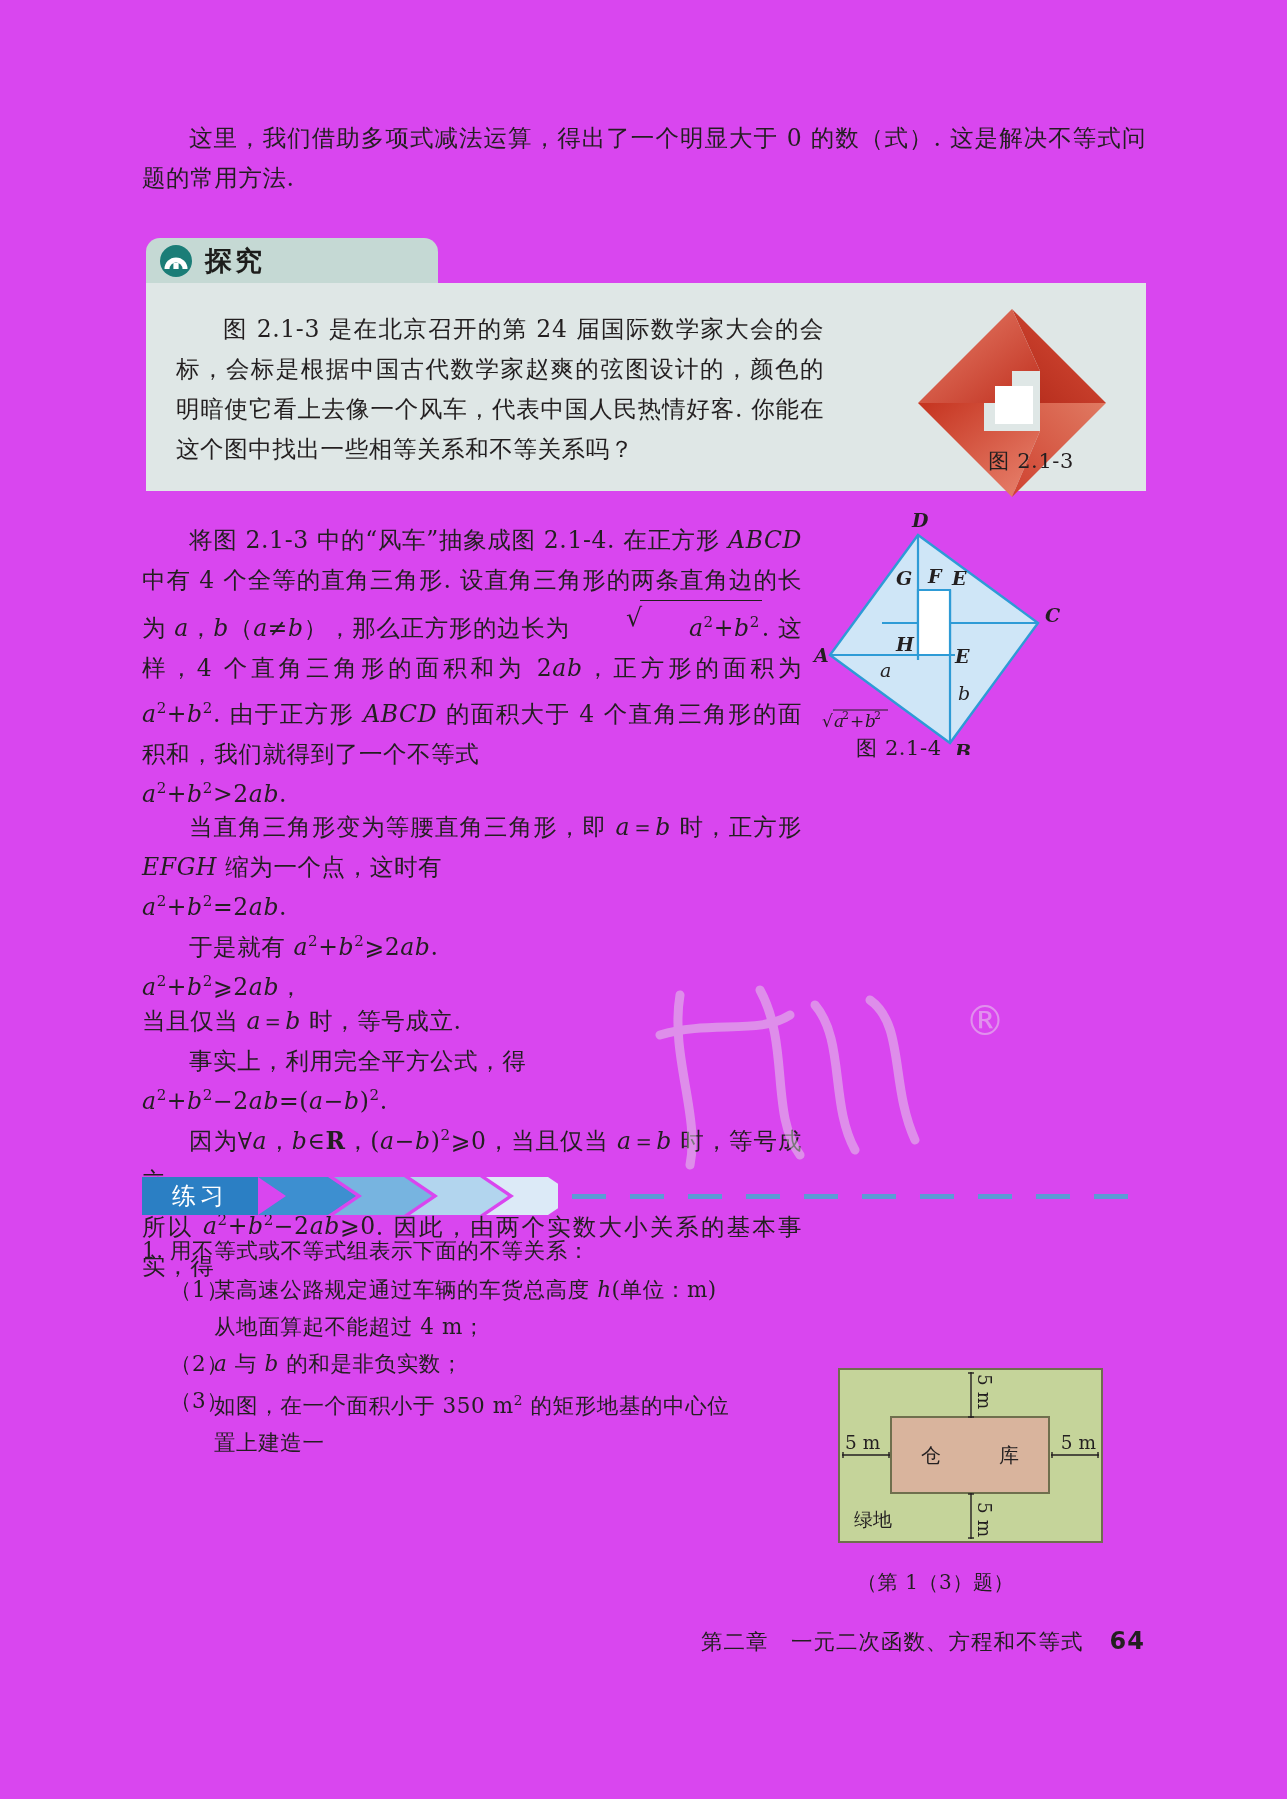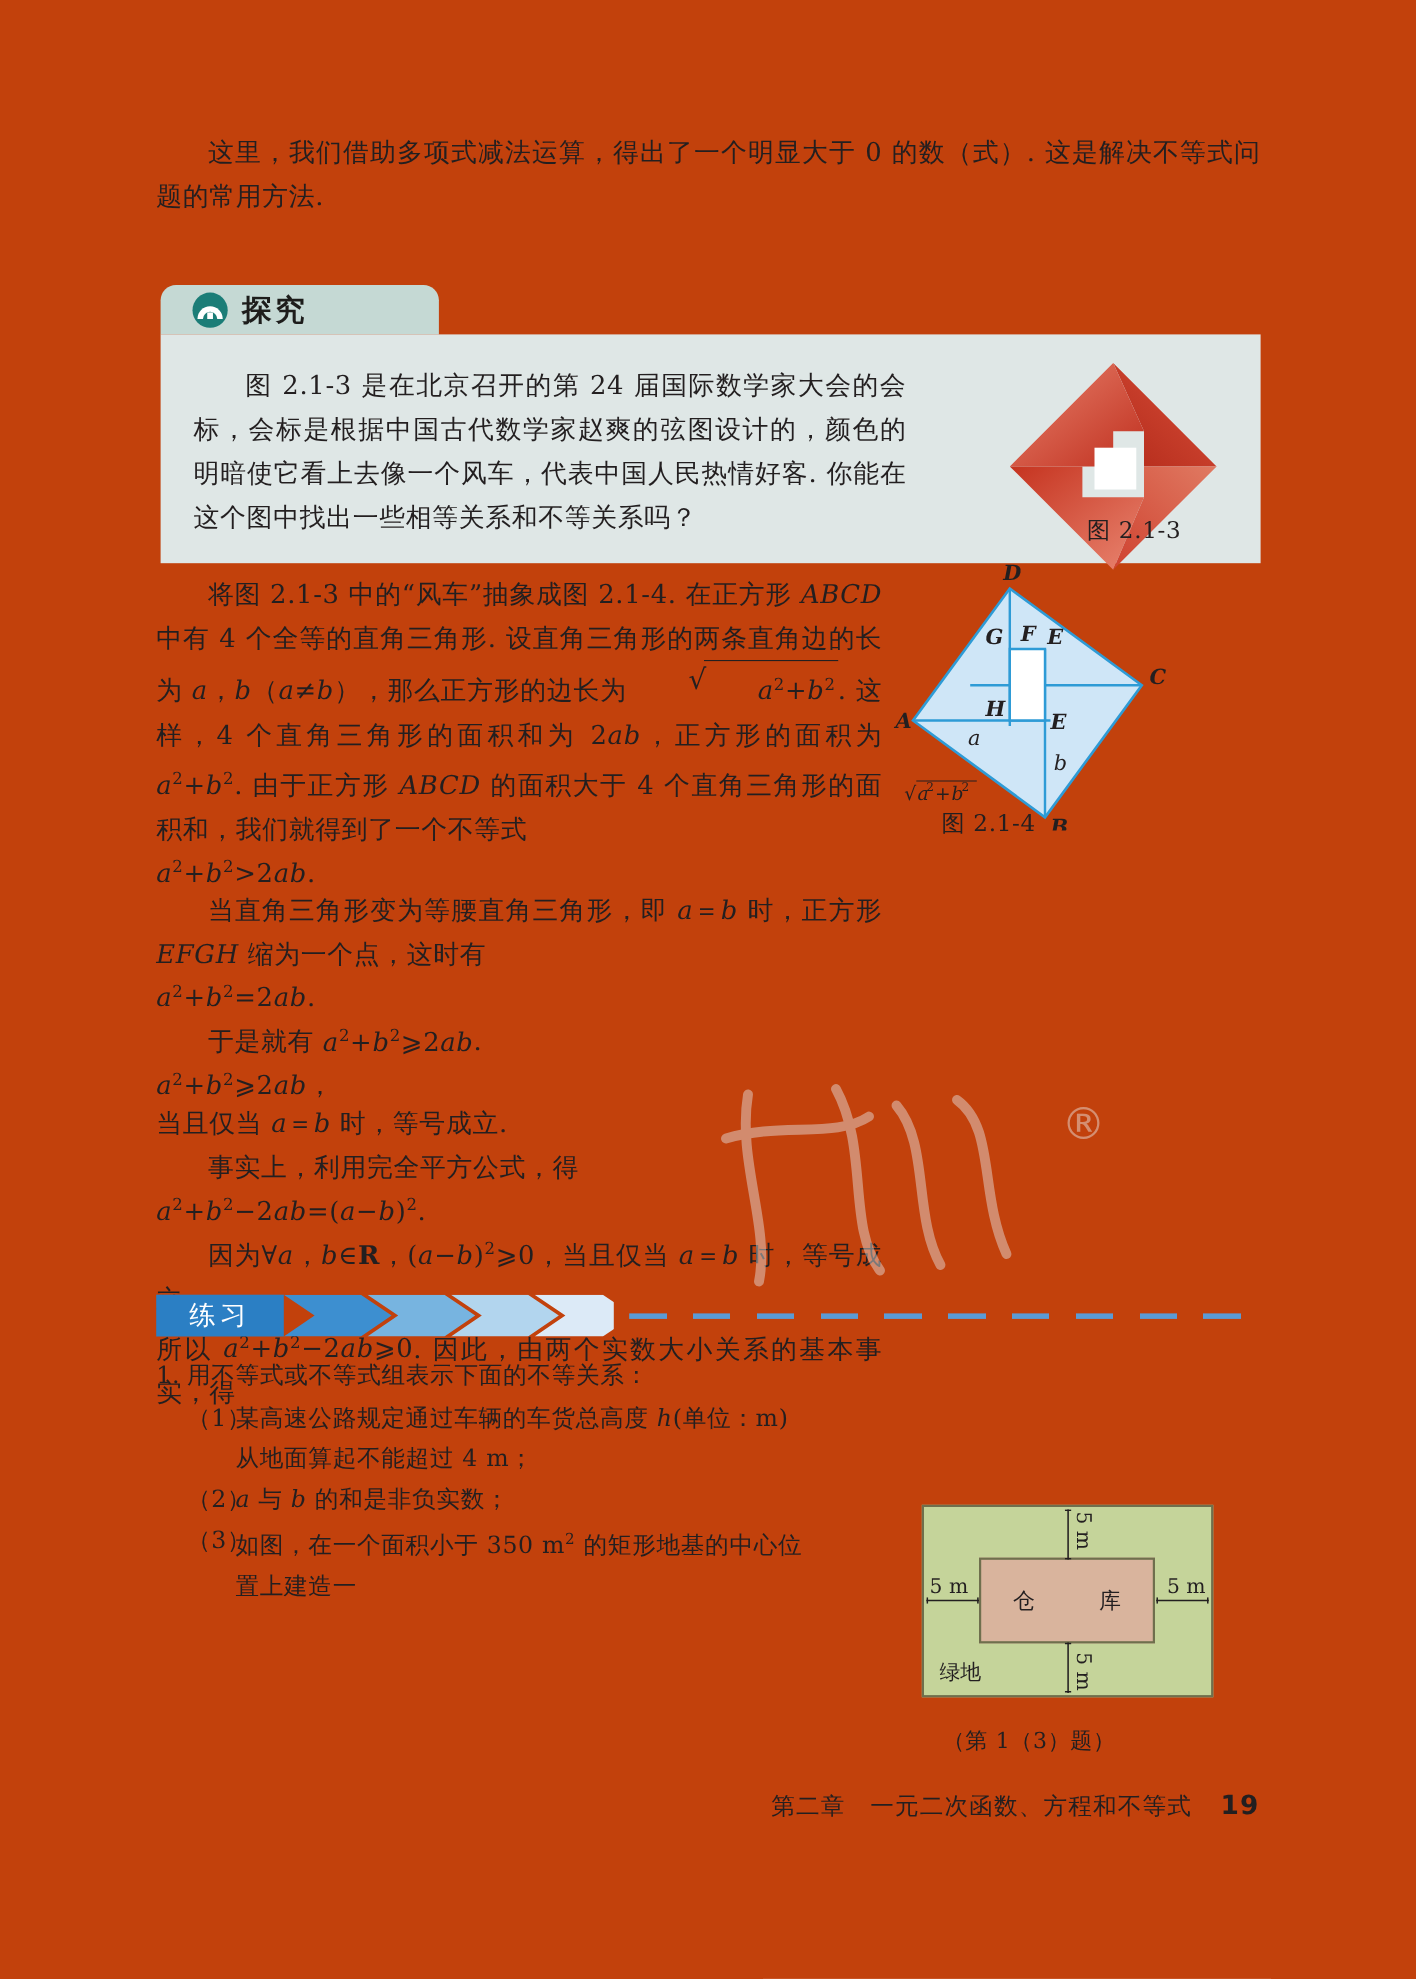--- a/index.html
+++ b/index.html
@@ -8,21 +8,21 @@
     background: #ffffff;
   }
   body {
     font-family: "DejaVu Serif", "Liberation Serif", serif;
     color: #231f20;
   }
   #page {
     position: relative;
     width: 1287px;
     height: 1799px;
-    background: #c2410c;
+    background: #d946ef;
     overflow: hidden;
   }
 
   
   .cn {
     font-family: "DejaVu Serif", "Liberation Serif", serif;
     font-size: 23.5px;
     line-height: 40px;
     letter-spacing: 0.6px;
     color: #231f20;
@@ -42,29 +42,28 @@
 
   
   #explore-wrap {
     position: absolute;
     left: 146px;
     top: 238px;
     width: 1000px;
   }
   #explore-tab {
     position: relative;
-    width: 253px;
+    width: 292px;
     height: 45px;
     background: #c5d9d4;
     border-radius: 14px 14px 0 0;
     display: flex;
     align-items: center;
-    padding-left: 28px;
+    padding-left: 13px;
     box-sizing: border-box;
-    margin-top: 21px;
   }
   #explore-tab .label {
     font-size: 27px;
     font-weight: bold;
     color: #1d1d1b;
     letter-spacing: 3px;
     margin-left: 12px;
     font-family: "DejaVu Sans", "Liberation Sans", sans-serif;
   }
   #explore-body {
@@ -501,16 +500,16 @@
       <line x1="1" y1="0" x2="1" y2="6" stroke="#231f20" stroke-width="1.4"></line>
       <line x1="47" y1="0" x2="47" y2="6" stroke="#231f20" stroke-width="1.4"></line>
     </svg>
     <span class="wh-dim" style="right:5px;top:62px;">5 m</span>
 
     <div id="wh-green-label">绿地</div>
   </div>
   <div id="wh-cap" class="cn">（第 1（3）题）</div>
 
   <div id="footer">
-    <span class="chap">第二章　一元二次函数、方程和不等式</span><span class="pg">19</span>
+    <span class="chap">第二章　一元二次函数、方程和不等式</span><span class="pg">64</span>
   </div>
 
 </div>
 
 </body></html>

